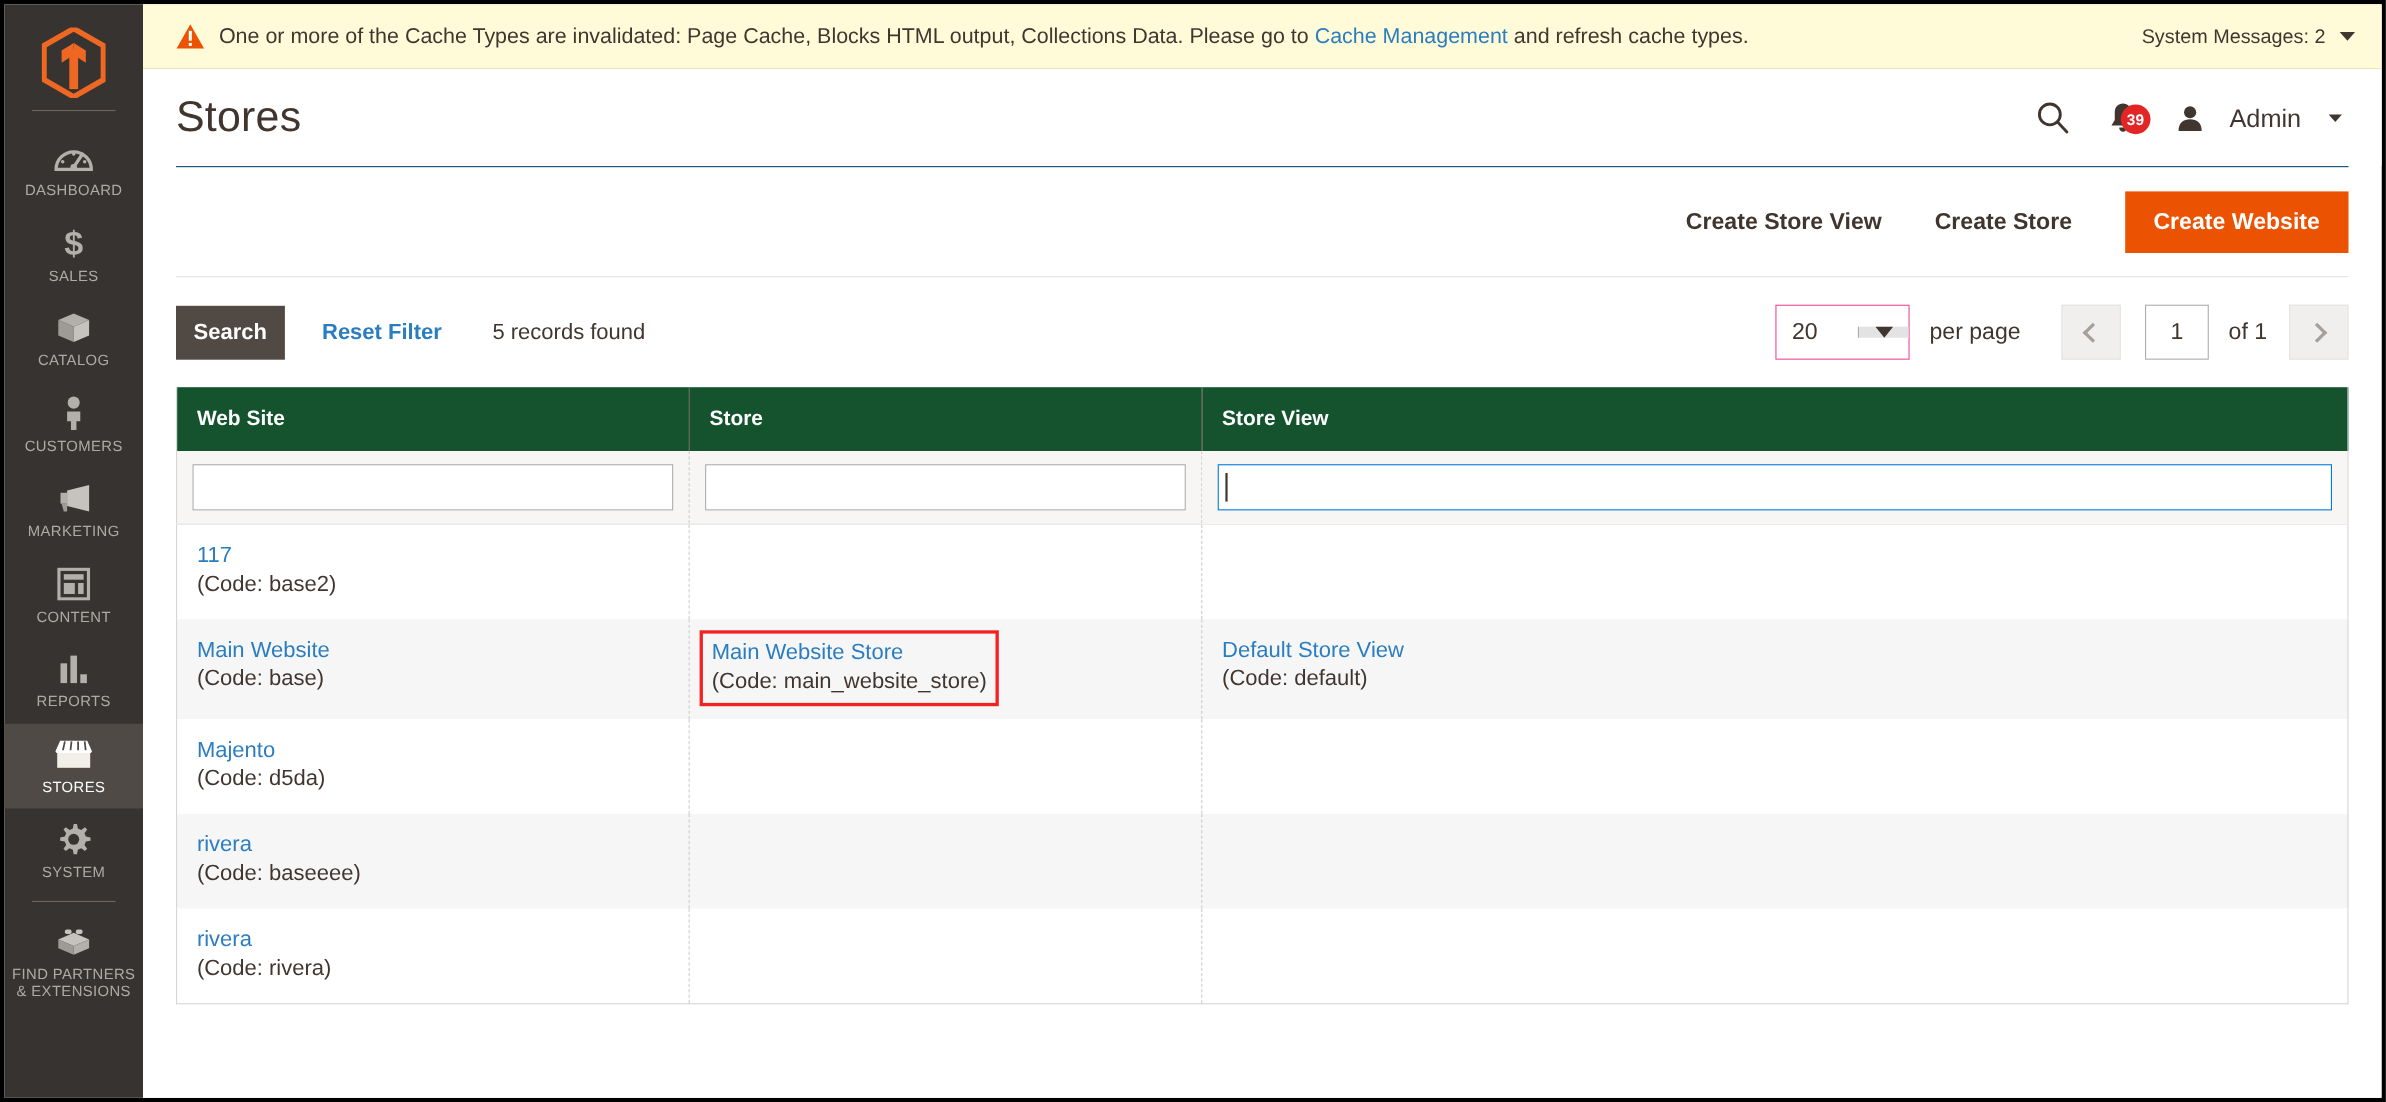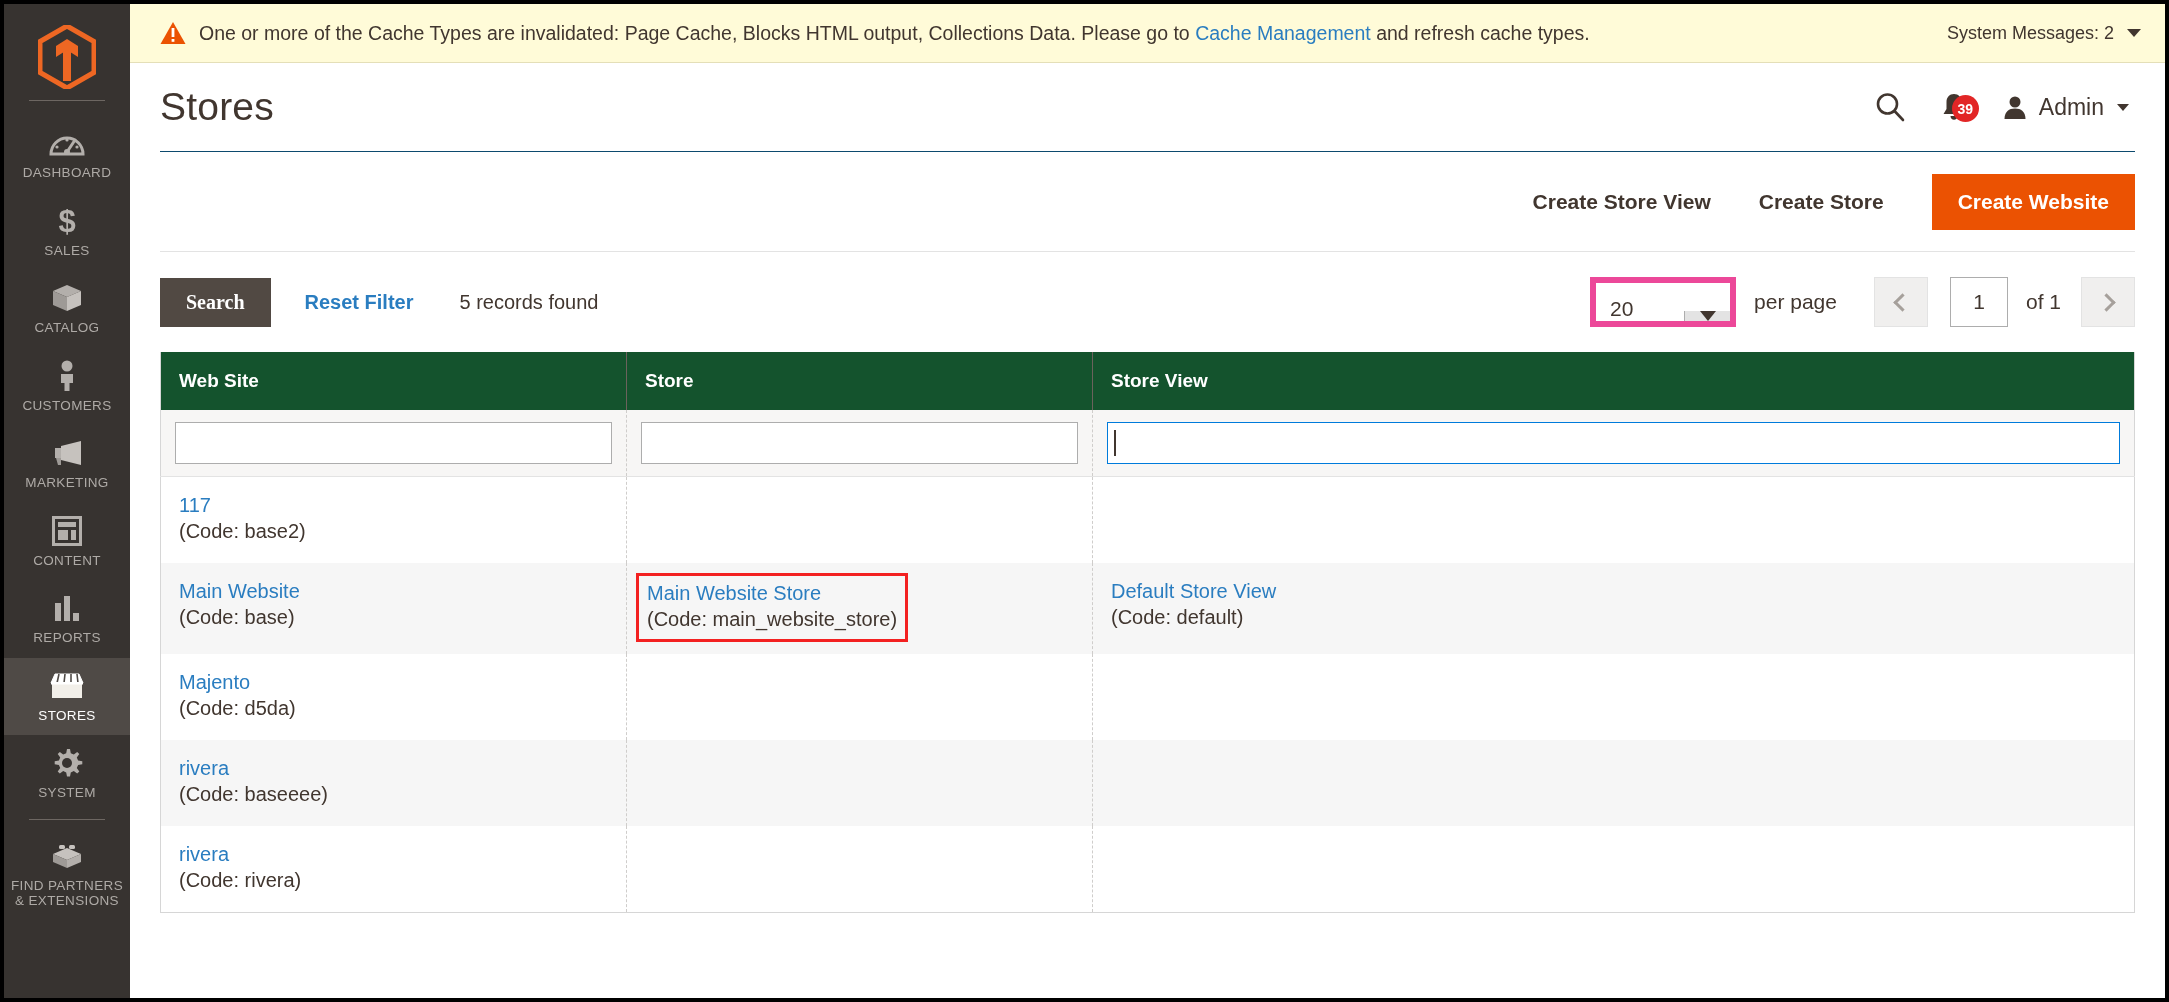--- a/index.html
+++ b/index.html
@@ -182,21 +182,21 @@
     align-items: center;
     justify-content: center;
     padding: 0 5px;
     font-family: "Liberation Sans", sans-serif;
     margin-top: 12px;
   }
   .admin-wrap {
     display: flex;
     align-items: center;
     cursor: pointer;
-    gap: 11px;
+    gap: 23px;
   }
   .admin-name {
     font-size: 23px;
     color: #41362f;
     font-family: "Liberation Sans", sans-serif;
   }
   .caret-sm {
     width: 0; height: 0;
     border-left: 6px solid transparent;
     border-right: 6px solid transparent;
@@ -248,23 +248,23 @@
     height: 100px;
     display: flex;
     align-items: center;
   }
   .btn-search {
     background: #514943;
     color: #ffffff;
     border: none;
     font-size: 20px;
     font-weight: bold;
-    padding: 13px 26px;
-    cursor: pointer;
-    font-family: Liberation Serif, serif;
+    padding: 13px 16px;
+    cursor: pointer;
+    font-family: Liberation Sans, sans-serif;
   }
   .link-reset {
     color: #2a7dc0;
     font-size: 20px;
     font-weight: bold;
     margin-left: 34px;
     text-decoration: none;
     cursor: pointer;
     font-family: "Liberation Sans", sans-serif;
   }
@@ -274,24 +274,24 @@
     color: #41362f;
     font-family: "Liberation Sans", sans-serif;
   }
   .pager {
     margin-left: auto;
     display: flex;
     align-items: center;
   }
   .perpage-select {
     display: flex;
-    align-items: flex-end;
-    border: 6px solid #ec4899;
+    align-items: center;
+    border: 1px solid #ec4899;
     height: 50px;
-    width: 146px;
+    width: 122px;
     background: #fff;
     cursor: pointer;
   }
   .perpage-val {
     flex: 1 1 auto;
     display: flex;
     align-items: center;
     padding-left: 14px;
     font-size: 21px;
     color: #41362f;

